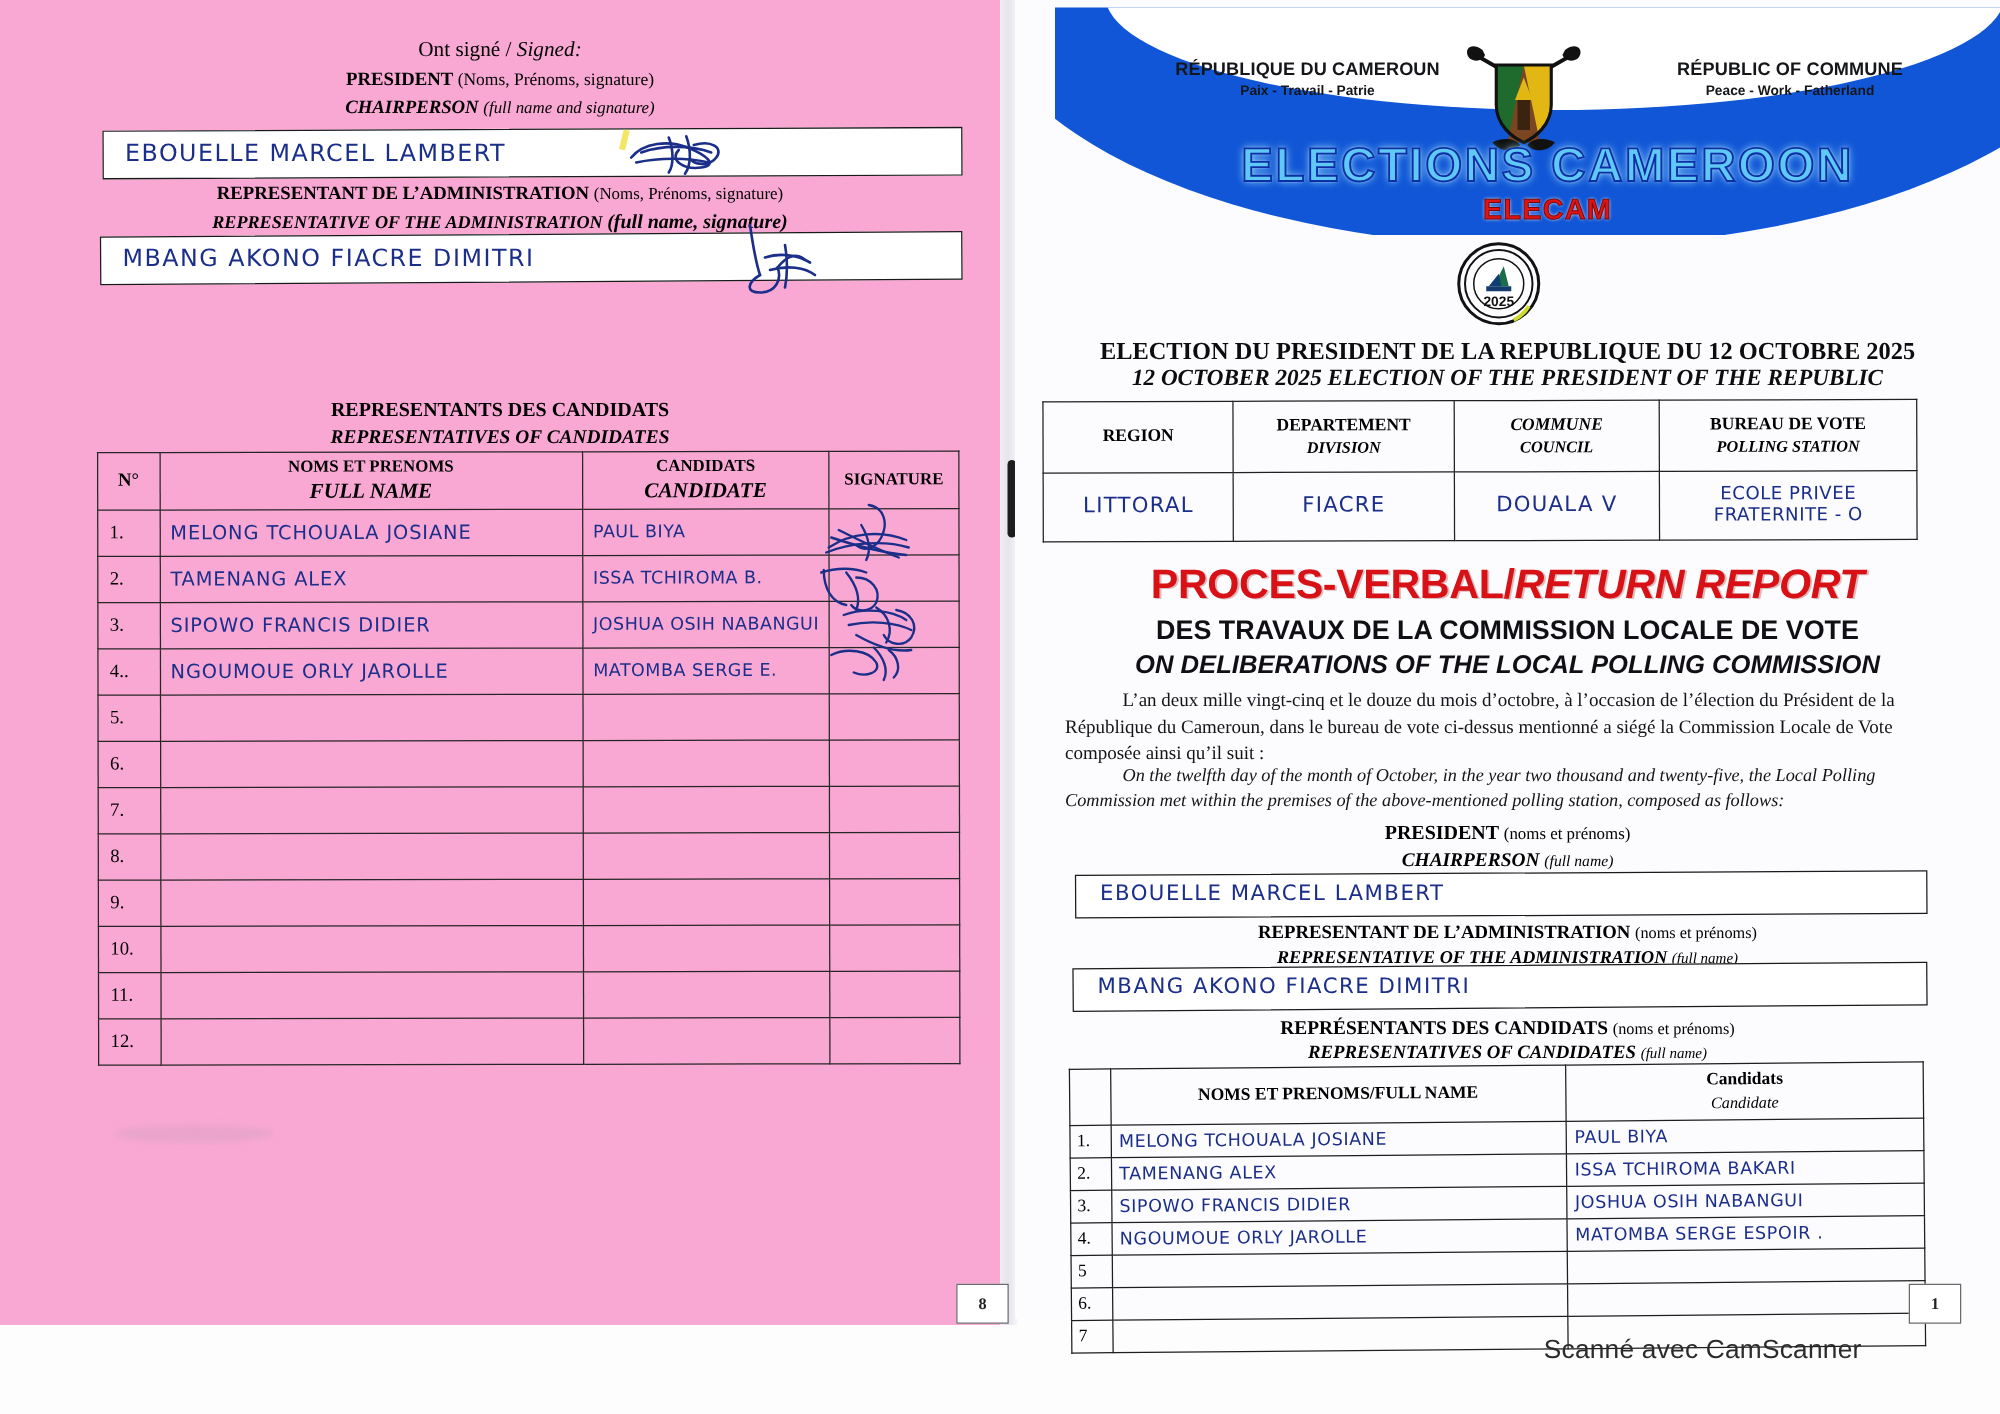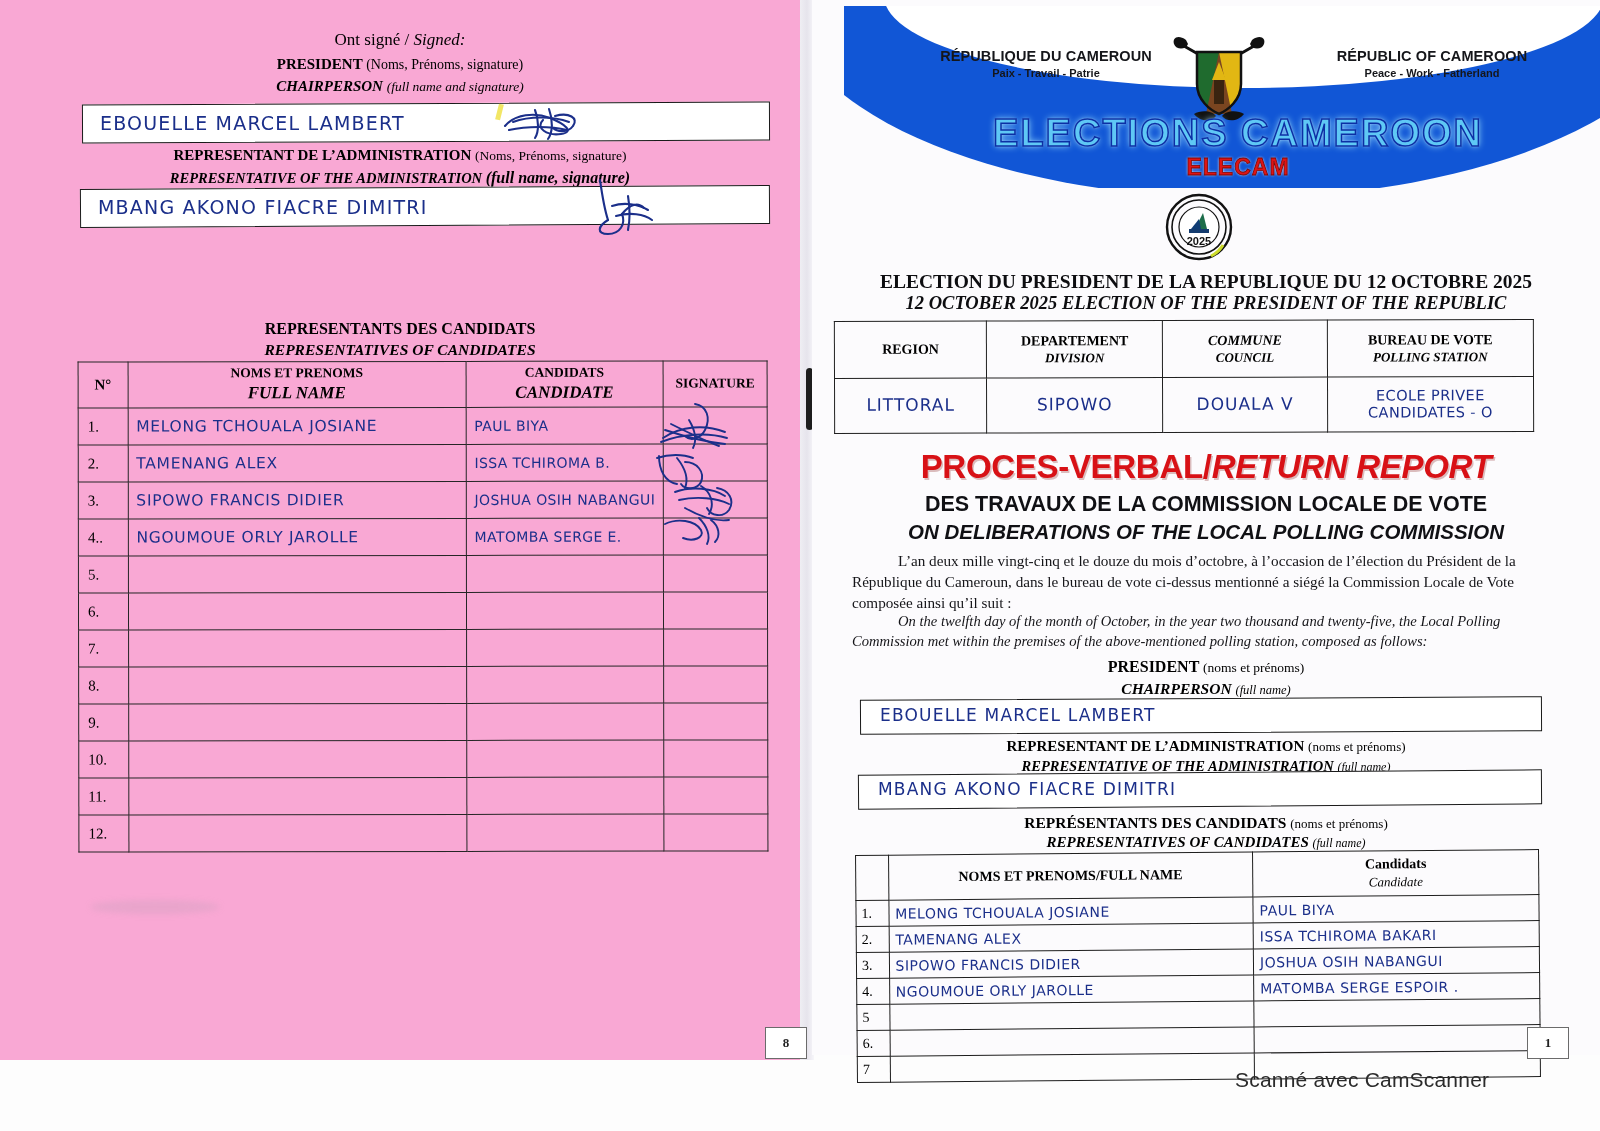--- a/index.html
+++ b/index.html
@@ -342,21 +342,21 @@
 
   <div id="blue-banner">
     <div class="arc"></div>
     <div class="white-top"></div>
 
     <div class="rep-block" id="rep-fr">
       <div class="l1">RÉPUBLIQUE DU CAMEROUN</div>
       <div class="l2">Paix - Travail - Patrie</div>
     </div>
     <div class="rep-block" id="rep-en">
-      <div class="l1">RÉPUBLIC OF CAMEROON</div>
+      <div class="l1">RÉPUBLIC OF COMMUNE</div>
       <div class="l2">Peace - Work - Fatherland</div>
     </div>
 
     <svg id="coat-of-arms" viewBox="0 0 110 98">
       <g>
         <path d="M22 12 C14 6, 8 10, 10 16 C12 22, 22 22, 24 16 Z" fill="#111"></path>
         <path d="M88 12 C96 6, 102 10, 100 16 C98 22, 88 22, 86 16 Z" fill="#111"></path>
         <path d="M20 18 L34 26 M90 18 L76 26" stroke="#111" stroke-width="3" fill="none"></path>
         <path d="M33 24 L77 24 L77 56 C77 72, 64 82, 55 86 C46 82, 33 72, 33 56 Z" fill="#1f6b2e"></path>
         <path d="M55 24 L77 24 L77 56 C77 72, 64 82, 55 86 Z" fill="#e2b713"></path>
@@ -403,25 +403,25 @@
         </th>
         <th style="width:210px">
           <div>BUREAU DE VOTE</div>
           <div class="en">POLLING STATION</div>
         </th>
       </tr>
     </thead>
     <tbody>
       <tr>
         <td class="hwv">LITTORAL</td>
-        <td class="hwv">SIPOWO</td>
+        <td class="hwv">FIACRE</td>
         <td class="hwv">DOUALA V</td>
         <td class="hwv small">
           <div>ECOLE  PRIVEE</div>
-          <div>CANDIDATES - O</div>
+          <div>FRATERNITE - O</div>
         </td>
       </tr>
     </tbody>
   </table>
 
   <div id="pv-title">
     <span>PROCES-VERBAL/</span><span class="ital">RETURN REPORT</span>
   </div>
   <div id="pv-sub-fr">DES TRAVAUX DE LA COMMISSION LOCALE DE VOTE</div>
   <div id="pv-sub-en">ON DELIBERATIONS OF THE LOCAL POLLING COMMISSION</div>

